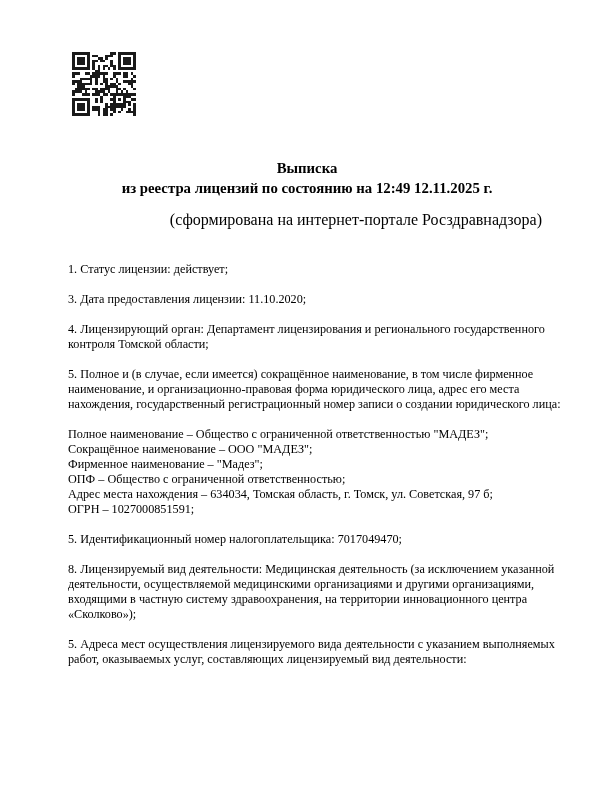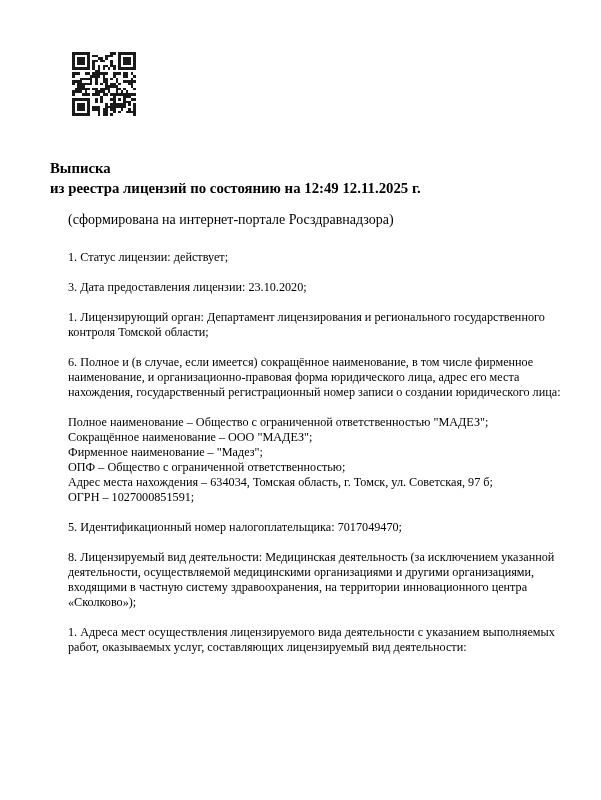--- a/index.html
+++ b/index.html
@@ -21,48 +21,48 @@
   .qr {
     position: absolute;
     left: 72px;
     top: 52px;
     width: 64px;
     height: 64px;
   }
   .qr svg { display: block; width: 64px; height: 64px; shape-rendering: crispEdges; }
   .title-block {
     position: absolute;
-    left: 50px;
+    left: 57px;
     top: 158px;
     width: 500px;
-    text-align: left;
+    text-align: center;
     font-weight: bold;
     font-size: 14.8px;
     line-height: 20px;
     white-space: pre-line;
   }
   .formation-note {
     position: absolute;
     left: 68px;
     top: 214px;
     width: 474px;
-    text-align: left;
-    font-size: 14px;
+    text-align: right;
+    font-size: 16px;
     line-height: 12px;
   }
   .body-text {
     position: absolute;
     left: 68px;
     top: 250px;
     width: 506px;
     font-size: 12.2px;
     line-height: 15px;
   }
   .body-text p {
-    margin: 0 0 15px 0;
+    margin: 12px 0 15px 0;
     white-space: pre-line;
   }
 </style>
 </head>
 <body>
 
 <div class="page">
 
   <div class="qr">
     <svg id="qr-svg" viewBox="0 0 25 25" xmlns="http://www.w3.org/2000/svg">
@@ -386,34 +386,34 @@
       </svg>
   </div>
 
   <div class="title-block"><span>Выписка</span>
 <span>из реестра лицензий по состоянию на 12:49 12.11.2025 г.</span></div>
 
   <div class="formation-note">(сформирована на интернет-портале Росздравнадзора)</div>
 
   <div class="body-text">
     <p>1. Статус лицензии: действует;</p>
-    <p>3. Дата предоставления лицензии: 23.10.2020;</p>
-    <p>1. Лицензирующий орган: Департамент лицензирования и регионального государственного
+    <p>3. Дата предоставления лицензии: 11.10.2020;</p>
+    <p>4. Лицензирующий орган: Департамент лицензирования и регионального государственного
 контроля Томской области;</p>
-    <p>6. Полное и (в случае, если имеется) сокращённое наименование, в том числе фирменное
+    <p>5. Полное и (в случае, если имеется) сокращённое наименование, в том числе фирменное
 наименование, и организационно-правовая форма юридического лица, адрес его места
 нахождения, государственный регистрационный номер записи о создании юридического лица:</p>
     <p>Полное наименование – Общество с ограниченной ответственностью "МАДЕЗ";
 Сокращённое наименование – ООО "МАДЕЗ";
 Фирменное наименование – "Мадез";
 ОПФ – Общество с ограниченной ответственностью;
 Адрес места нахождения – 634034, Томская область, г. Томск, ул. Советская, 97 б;
 ОГРН – 1027000851591;</p>
     <p>5. Идентификационный номер налогоплательщика: 7017049470;</p>
     <p>8. Лицензируемый вид деятельности: Медицинская деятельность (за исключением указанной
 деятельности, осуществляемой медицинскими организациями и другими организациями,
 входящими в частную систему здравоохранения, на территории инновационного центра
 «Сколково»);</p>
-    <p>1. Адреса мест осуществления лицензируемого вида деятельности с указанием выполняемых
+    <p>5. Адреса мест осуществления лицензируемого вида деятельности с указанием выполняемых
 работ, оказываемых услуг, составляющих лицензируемый вид деятельности:</p>
   </div>
 
 </div>
 
 </body></html>

